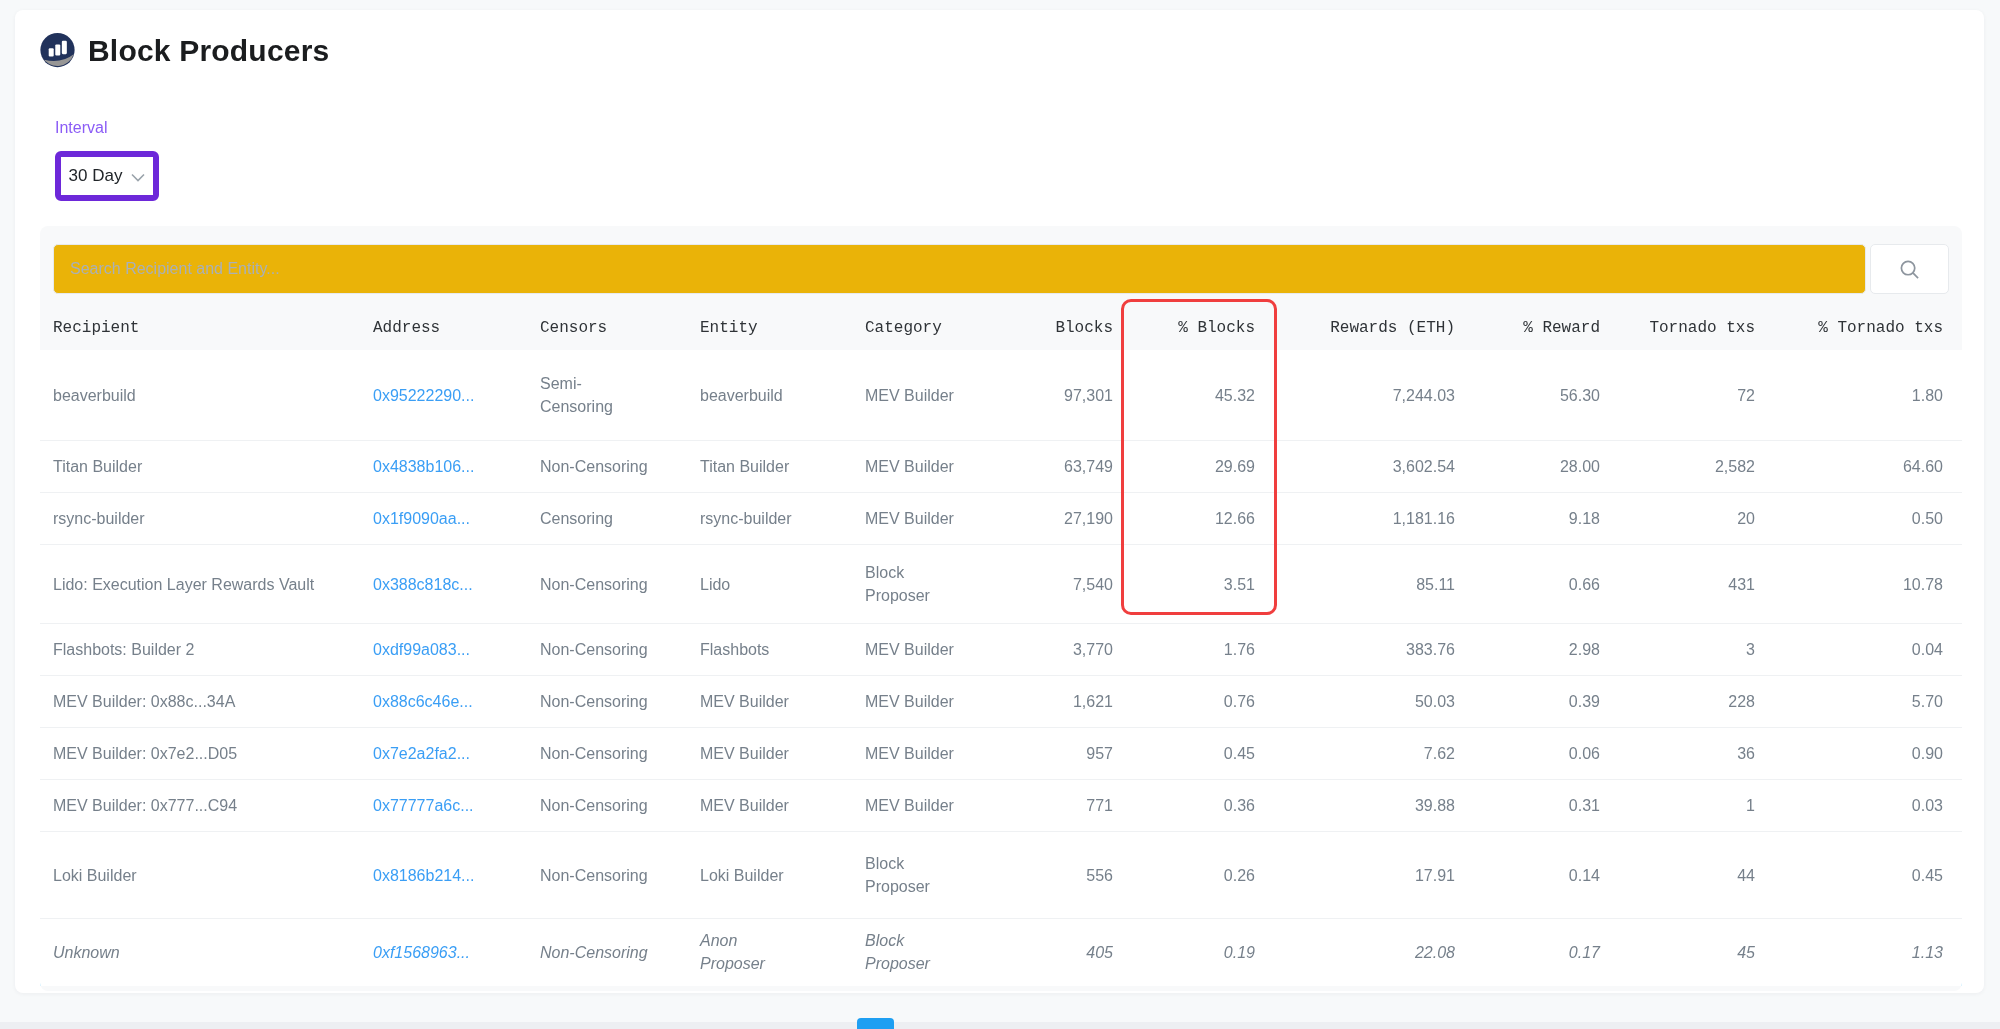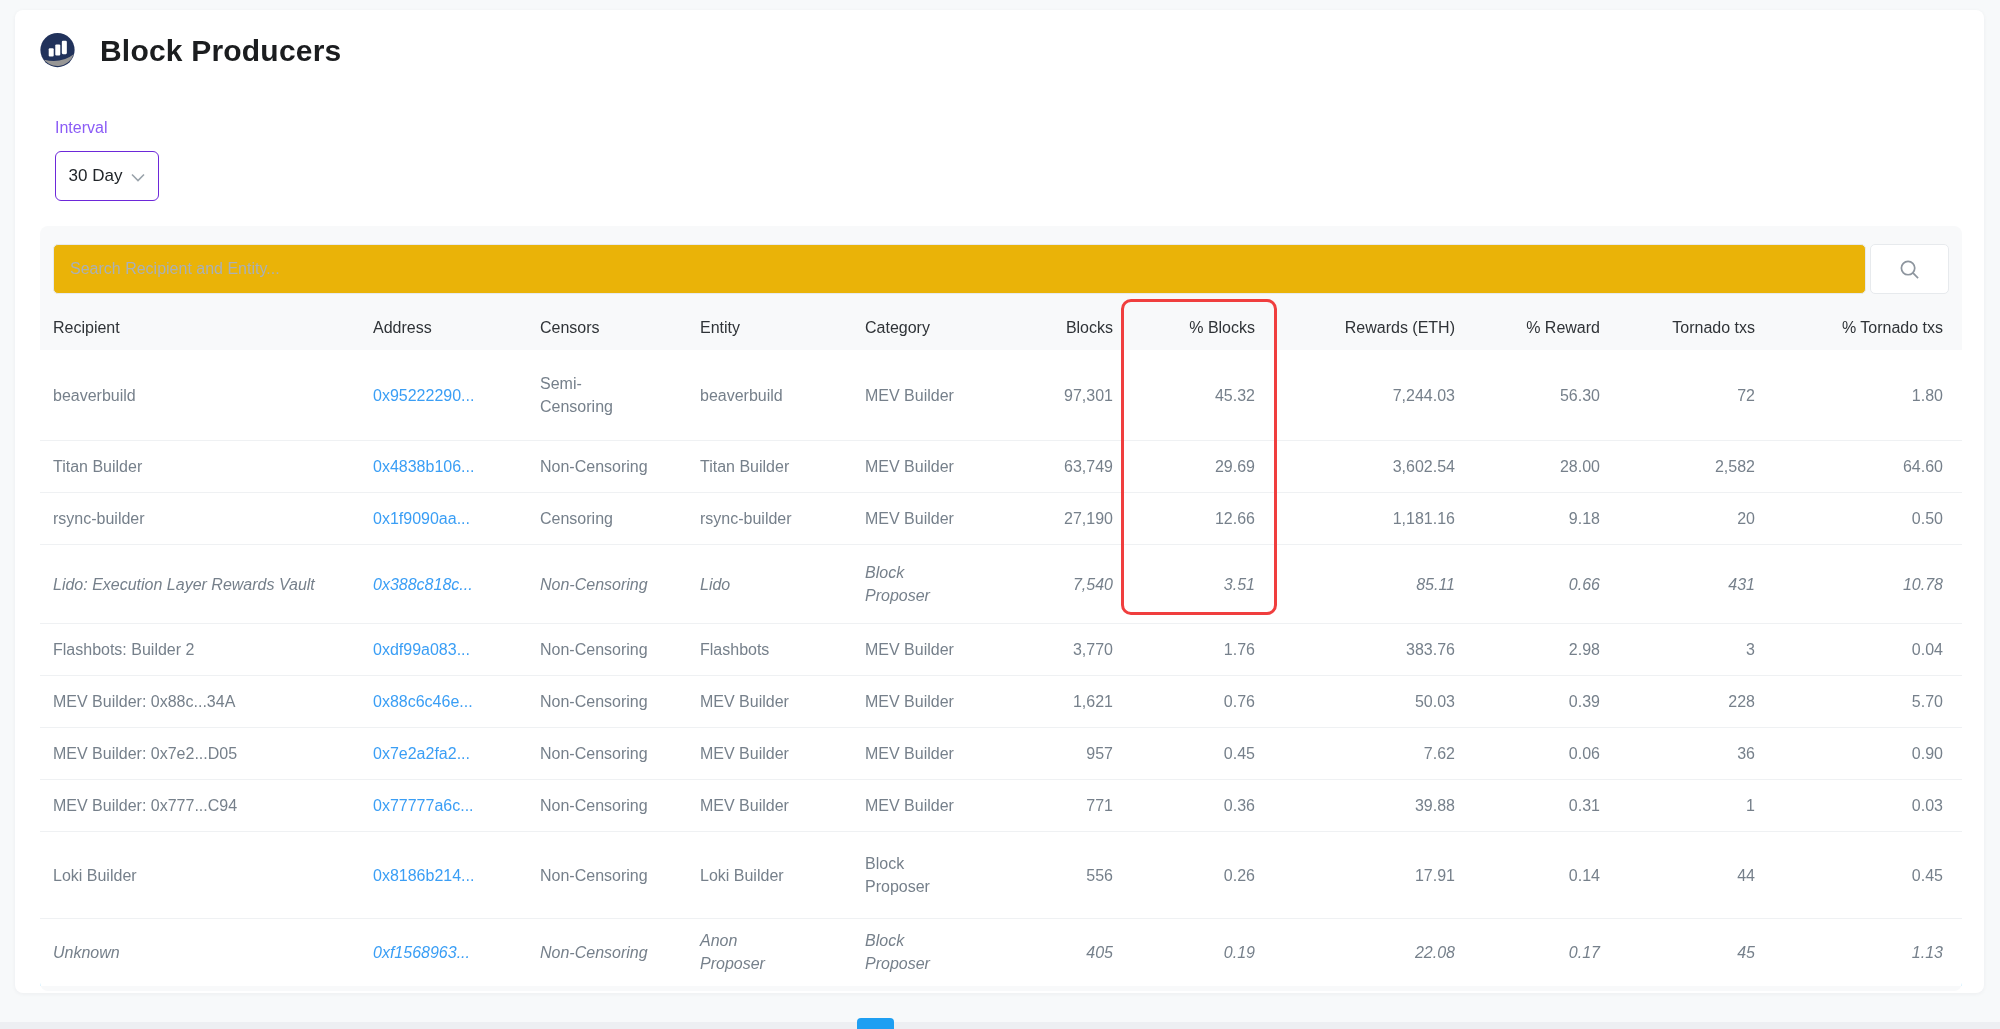--- a/index.html
+++ b/index.html
@@ -8,28 +8,28 @@
     background:var(--page-bg,#f7f9fa);
     font-family:"Liberation Sans","DejaVu Sans",sans-serif;
     -webkit-font-smoothing:antialiased;
   }
   .card{
     position:absolute;left:15px;top:10px;width:1969px;height:983px;
     background:#ffffff;border-radius:8px;
     box-shadow:0 1px 4px rgba(30,40,60,.05);
   }
   
-  .card-header{display:flex;align-items:center;gap:24px;padding:22px 24px 0 24px;}
+  .card-header{display:flex;align-items:center;gap:12px;padding:22px 24px 0 24px;}
   .logo{width:37px;height:37px;flex:0 0 auto;}
   .page-title{font-size:30px;font-weight:600;color:#1b1d1f;letter-spacing:.2px;}
   
   .interval-group{margin:50px 0 0 40px;}
   .interval-label{font-size:16px;color:#8b5cf6;margin-bottom:14px;}
   .interval-select{
-    width:104px;height:50px;background:#fff;border:1px solid #6d28d9;border-radius:6px;
+    width:104px;height:50px;background:#fff;border:6px solid #6d28d9;border-radius:6px;
     display:flex;align-items:center;justify-content:center;gap:9px;cursor:pointer;box-sizing:border-box;
   }
   .interval-value{font-size:17px;color:#212529;}
   .chevron{width:14px;height:9px;stroke:#9aa3ab;stroke-width:1.6;fill:none;margin-top:2px;}
   
   .panel{
     margin:25px 22px 0 25px;height:765px;background:#f8f9fa;
     border-radius:8px;overflow:hidden;box-sizing:border-box;
   }
   .search-row{display:flex;gap:4px;margin:18px 13px 12px 13px;height:50px;}
@@ -42,27 +42,27 @@
   .search-button{
     width:79px;height:50px;box-sizing:border-box;background:#fff;border:1px solid #e7eaed;
     border-radius:5px;display:flex;align-items:center;justify-content:center;cursor:pointer;
   }
   .search-icon{width:21px;height:21px;stroke:#8d959e;stroke-width:1.8;fill:none;}
   
   table{width:1922px;border-collapse:collapse;table-layout:fixed;}
   thead tr{height:44px;}
   th{
     font-size:16px;font-weight:500;color:#2f3337;text-align:left;
-    padding:0;vertical-align:middle;white-space:nowrap;
+    padding:0;vertical-align:middle;white-space:nowrap;font-family:Liberation Mono, monospace;
   }
   tbody{background:#7dd3fc;}
   tbody tr{height:52px;background:#fff;}
   tbody tr + tr td{border-top:1px solid #eff1f3;}
   tbody tr:nth-child(1){height:90px;}
-  tbody tr:nth-child(4){height:79px;font-style:italic;}
+  tbody tr:nth-child(4){height:79px;}
   tbody tr:nth-child(9){height:87px;}
   tbody tr:nth-child(10){height:68px;font-style:italic;}
   td{
     font-size:16px;color:#76808b;vertical-align:middle;padding:6px 0;line-height:23px;
   }
   th:first-child,td:first-child{padding-left:13px;}
   th:last-child,td:last-child{padding-right:19px;}
   th.ar,td.ar{text-align:right;}
   a.addr{color:var(--link,#3a9ef5);text-decoration:none;cursor:pointer;}
   .cw{display:inline-block;vertical-align:middle;line-height:23px;}

